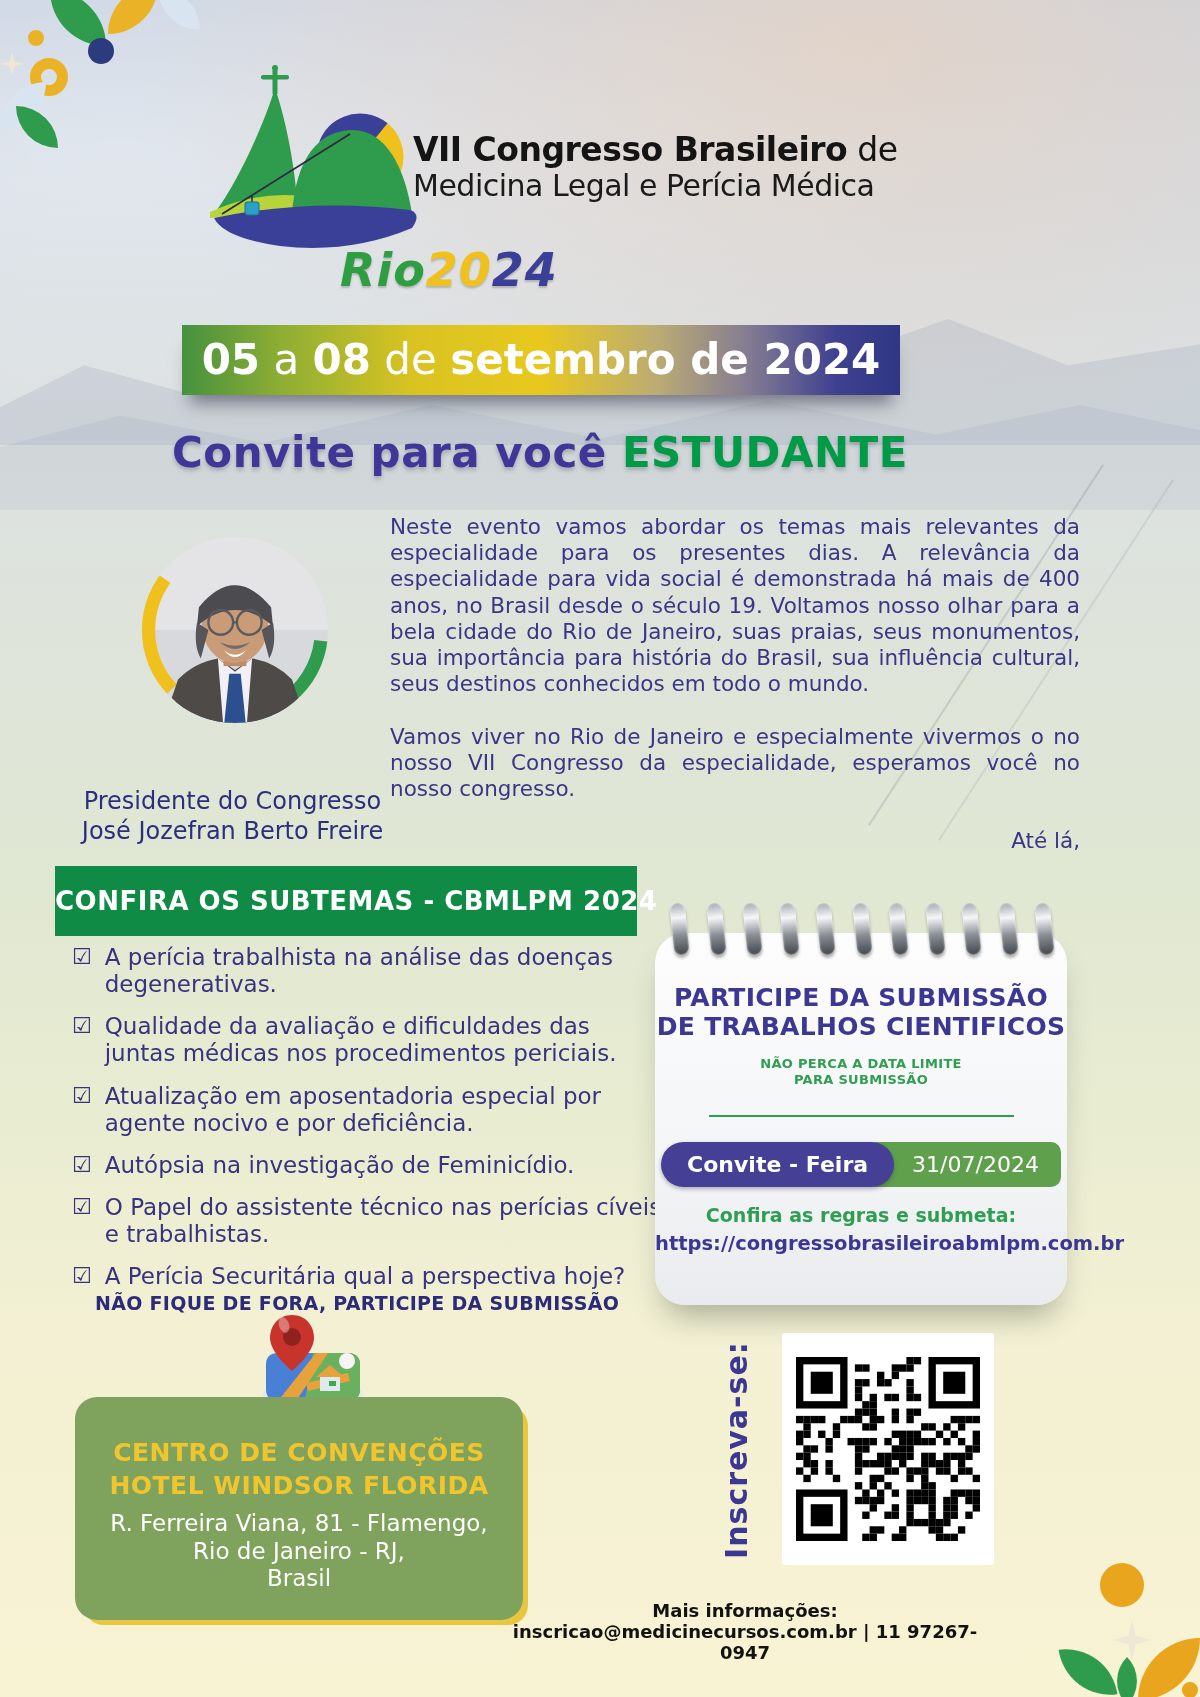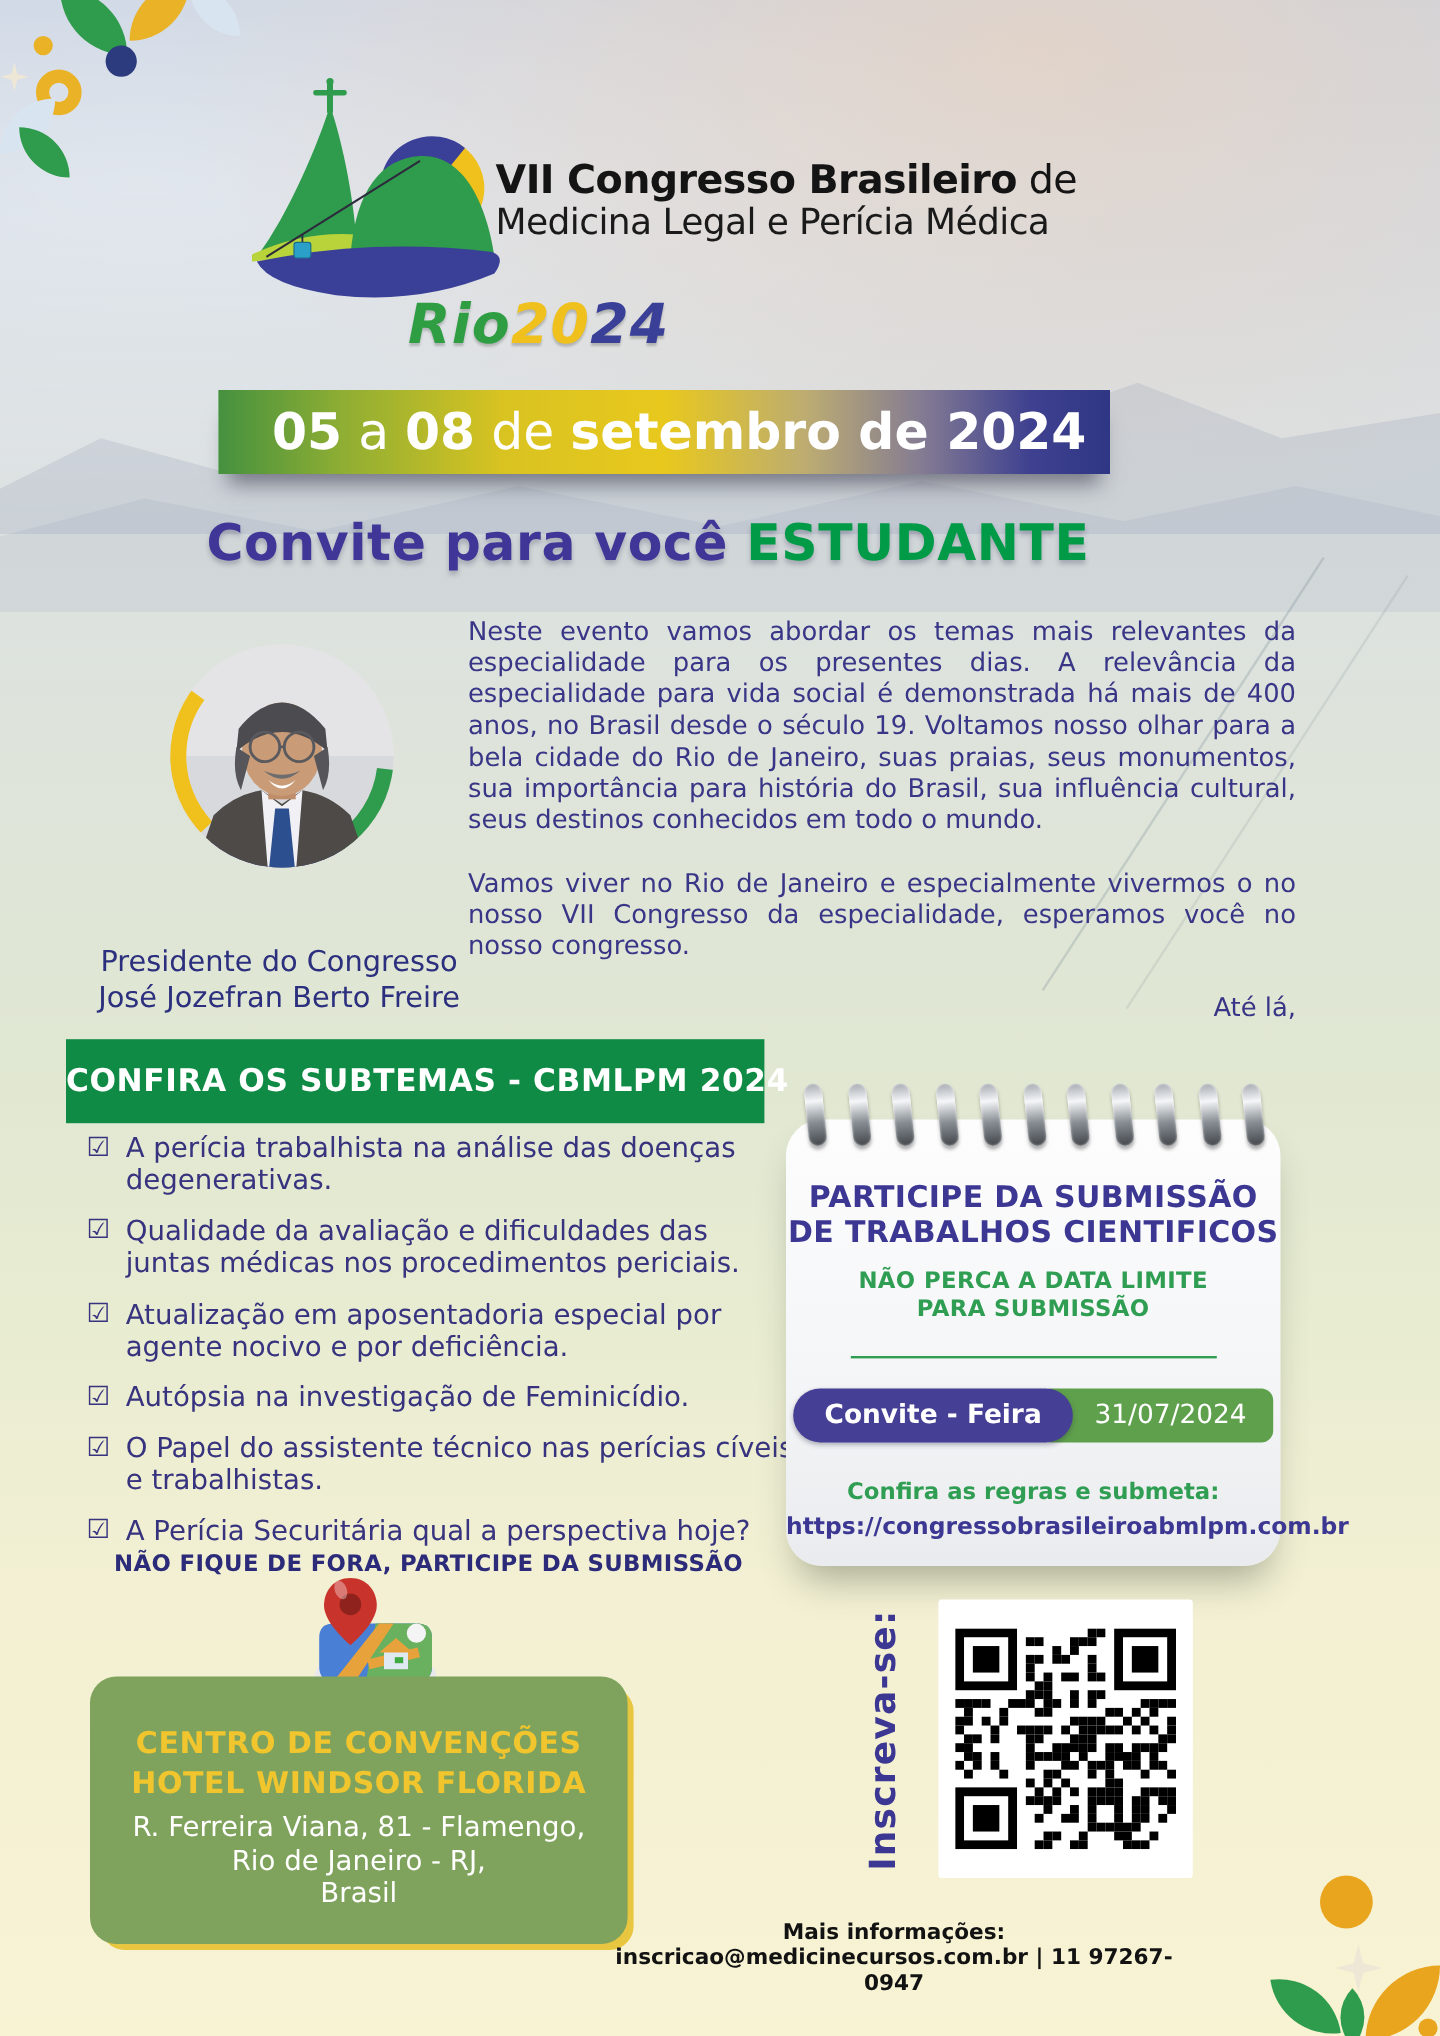--- a/index.html
+++ b/index.html
@@ -30,21 +30,21 @@
   .title-line1{left:413px;top:130px;font-size:33px;color:#141414;font-weight:bold;letter-spacing:-.5px;white-space:nowrap;}
   .title-line1 .light{font-weight:normal;}
   .title-line2{left:413px;top:168px;font-size:30px;color:#1a1a1a;letter-spacing:-.5px;white-space:nowrap;}
   .rio-logo{left:340px;top:243px;font-size:46px;font-weight:bold;font-style:italic;letter-spacing:1px;white-space:nowrap;
     text-shadow:0 2px 2px rgba(40,50,40,.25);}
   .rio-logo .g{color:#2f9e43;} .rio-logo .y{color:#f0c01c;} .rio-logo .b{color:#3a3f97;}
   
   .date-banner{left:182px;top:325px;width:718px;height:70px;text-align:center;line-height:70px;
     background:linear-gradient(90deg,#45913f 0%,#8fae33 14%,#d9c321 32%,#e8c81d 50%,#bcac72 66%,#837b93 79%,#3f4190 91%,#2f3784 100%);
     box-shadow:0 16px 16px -8px rgba(45,45,65,.55);
-    color:#fff;font-size:42px;white-space:nowrap;padding-left:25px;}
+    color:#fff;font-size:42px;white-space:nowrap;}
   .date-banner b{font-weight:bold;} .date-banner .lt{font-weight:normal;}
   
   .invite{left:40px;top:428px;width:1000px;text-align:center;font-size:42px;font-weight:bold;letter-spacing:.5px;
     text-shadow:0 3px 4px rgba(60,60,90,.3);white-space:nowrap;}
   .invite .lead{color:#3f3697;} .invite .hl{color:#019b48;}
   
   .portrait{left:140px;top:535px;width:190px;height:190px;}
   .caption{left:55px;top:786px;width:355px;text-align:center;color:#2b2f7d;font-size:24px;line-height:1.27;}
   
   .letter{left:390px;top:514px;width:690px;color:#3a3687;font-size:21.5px;line-height:1.22;text-align:justify;}
@@ -59,28 +59,28 @@
   .sub-note{left:95px;top:1292px;font-size:19px;font-weight:bold;color:#2c2b7a;letter-spacing:.3px;white-space:nowrap;}
   
   .card{left:655px;top:933px;width:412px;height:372px;border-radius:30px;
     background:linear-gradient(180deg,#fdfdfe 0%,#f4f5f6 60%,#e9ebee 100%);
     box-shadow:0 20px 30px -10px rgba(80,90,70,.45);text-align:center;}
   .rings{left:672px;top:903px;width:380px;display:flex;justify-content:space-between;z-index:6;}
   .rings span{width:15px;height:52px;border-radius:8px;transform:rotate(-6deg);
     background:linear-gradient(180deg,#a8adb3 0%,#f4f6f8 28%,#888e94 62%,#43474c 100%);
     box-shadow:inset 0 0 2px rgba(255,255,255,.8),0 3px 3px rgba(60,60,60,.4);}
   .card-title{margin-top:50px;font-size:25px;font-weight:bold;color:#3c3792;line-height:1.16;letter-spacing:.3px;}
-  .card-warning{margin-top:15px;font-size:19px;font-weight:bold;color:#2f9e53;line-height:1.25;letter-spacing:.3px;}
+  .card-warning{margin-top:15px;font-size:13px;font-weight:bold;color:#2f9e53;line-height:1.25;letter-spacing:.3px;}
   .card-divider{width:305px;margin:26px auto 0;border-top:2px solid #2f9e53;}
   .pill-row{margin-top:25px;display:flex;justify-content:center;align-items:center;}
   .pill-green{background:#5fa04c;color:#fff;font-size:22px;font-weight:normal;padding:10px 22px 10px 46px;
     border-radius:10px;margin-left:-28px;}
   .pill-blue{position:relative;z-index:2;background:#453f95;color:#fff;font-size:22px;font-weight:bold;
     padding:10px 26px;border-radius:999px;box-shadow:0 2px 4px rgba(40,40,70,.35);}
-  .card-rules{margin-top:30px;font-size:19px;font-weight:bold;color:#2f9e53;}
+  .card-rules{margin-top:17px;font-size:19px;font-weight:bold;color:#2f9e53;}
   .card-url{margin-top:6px;font-size:19.5px;font-weight:bold;color:#3c3792;text-decoration:none;display:block;}
   
   .map-icon{left:250px;top:1313px;width:125px;height:108px;}
   .venue{left:75px;top:1397px;width:448px;height:223px;border-radius:22px;background:#7fa35c;
     box-shadow:7px 7px 0 -2px #e9c63f;text-align:center;color:#fff;}
   .venue-title{margin-top:40px;font-size:25px;font-weight:bold;color:#f1c52e;line-height:1.3;letter-spacing:.5px;}
   .venue-addr{margin-top:8px;font-size:23px;line-height:1.2;color:#fff;}
   
   .register-label{left:708px;top:1336px;height:228px;width:56px;display:flex;align-items:center;justify-content:center;
     writing-mode:vertical-rl;transform:rotate(180deg);font-size:30px;font-weight:bold;color:#3c3792;letter-spacing:1px;}

